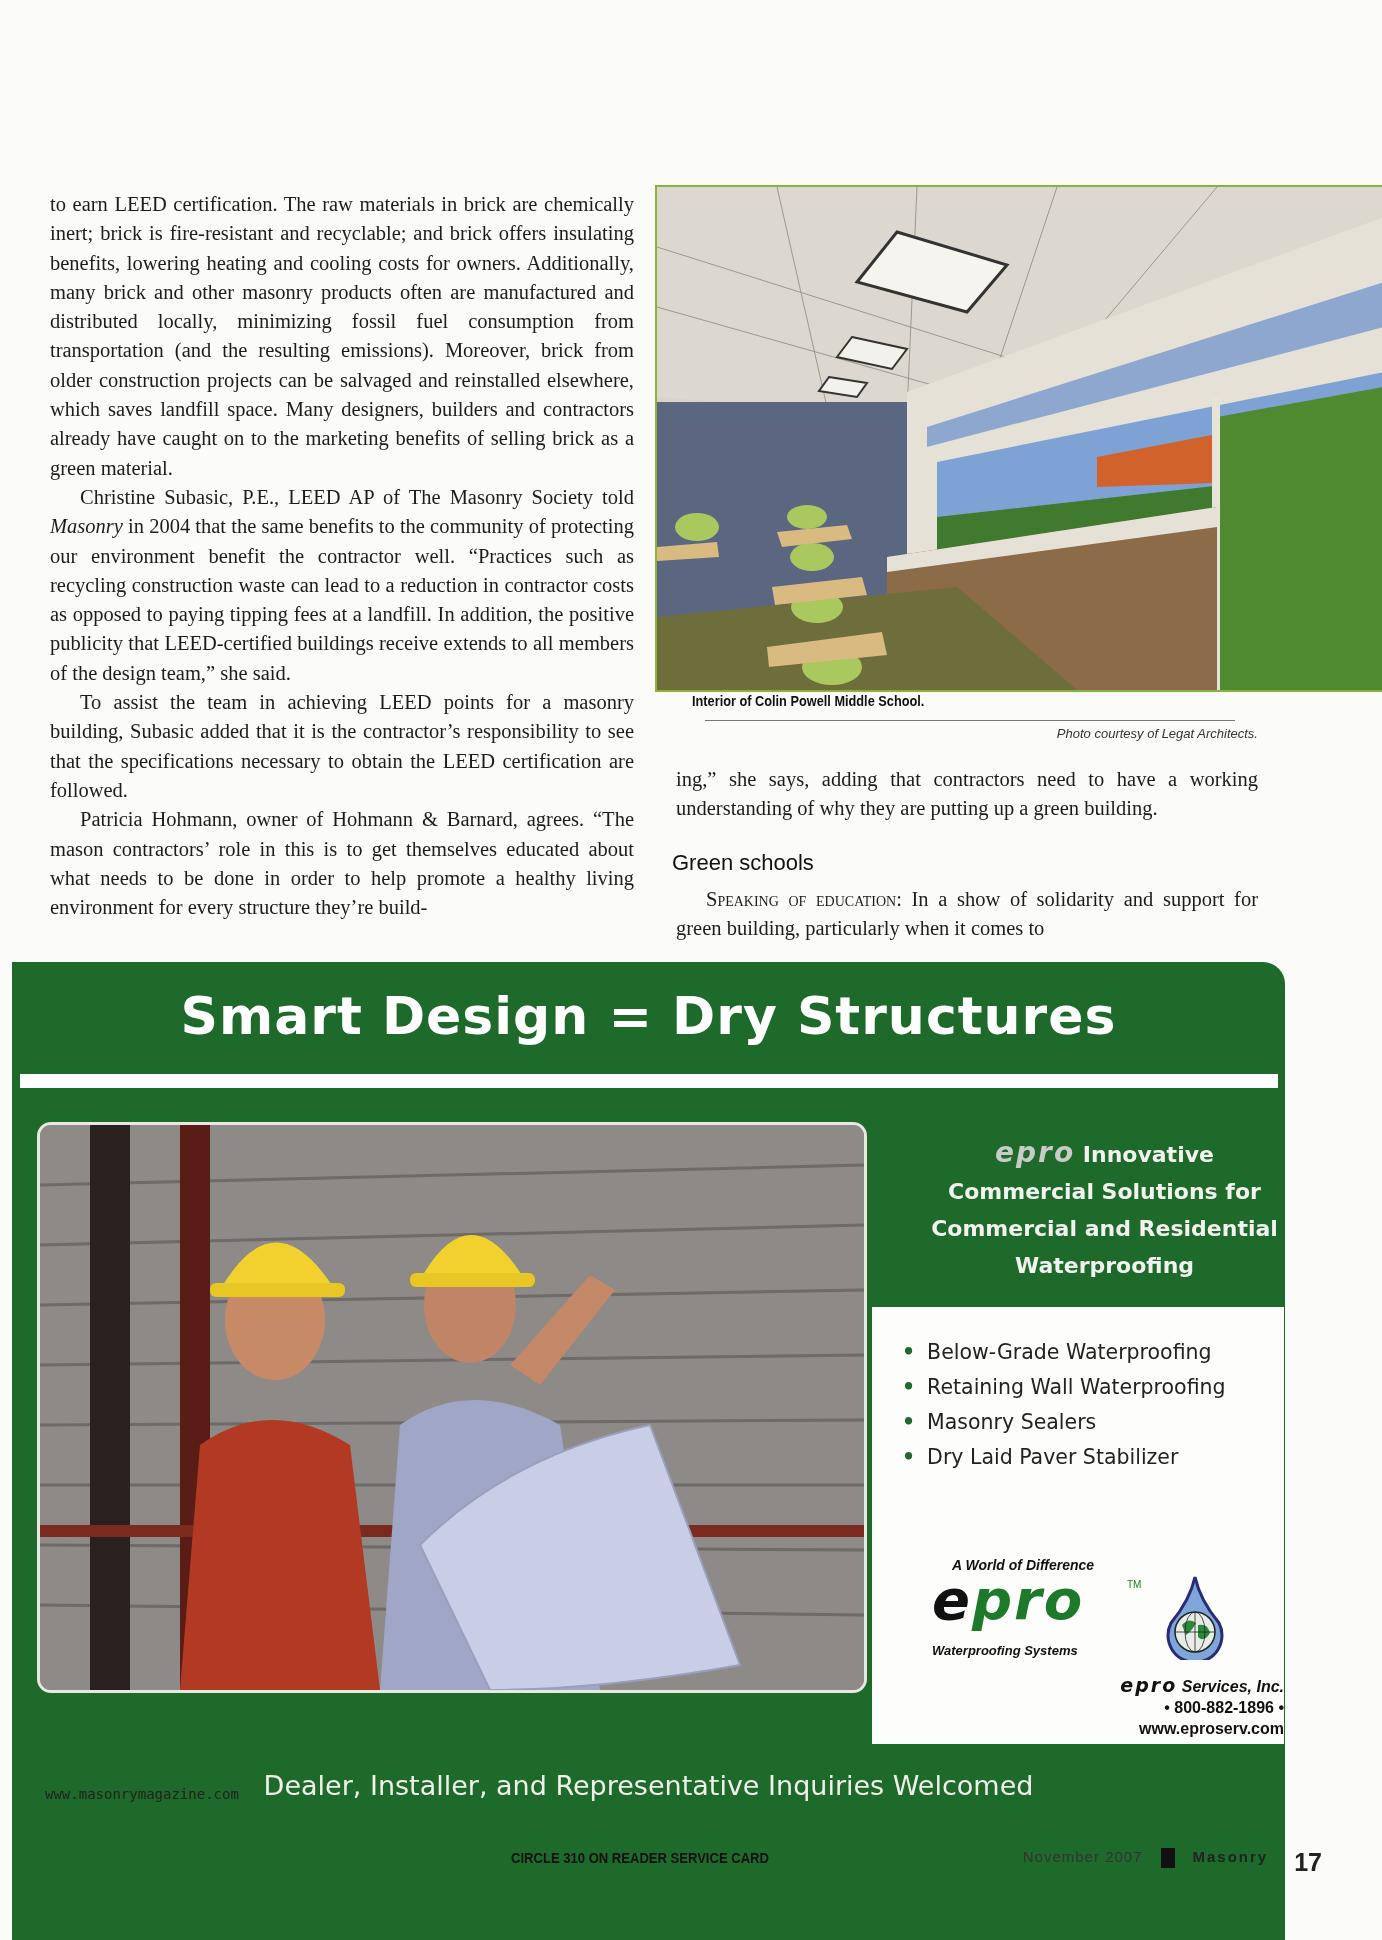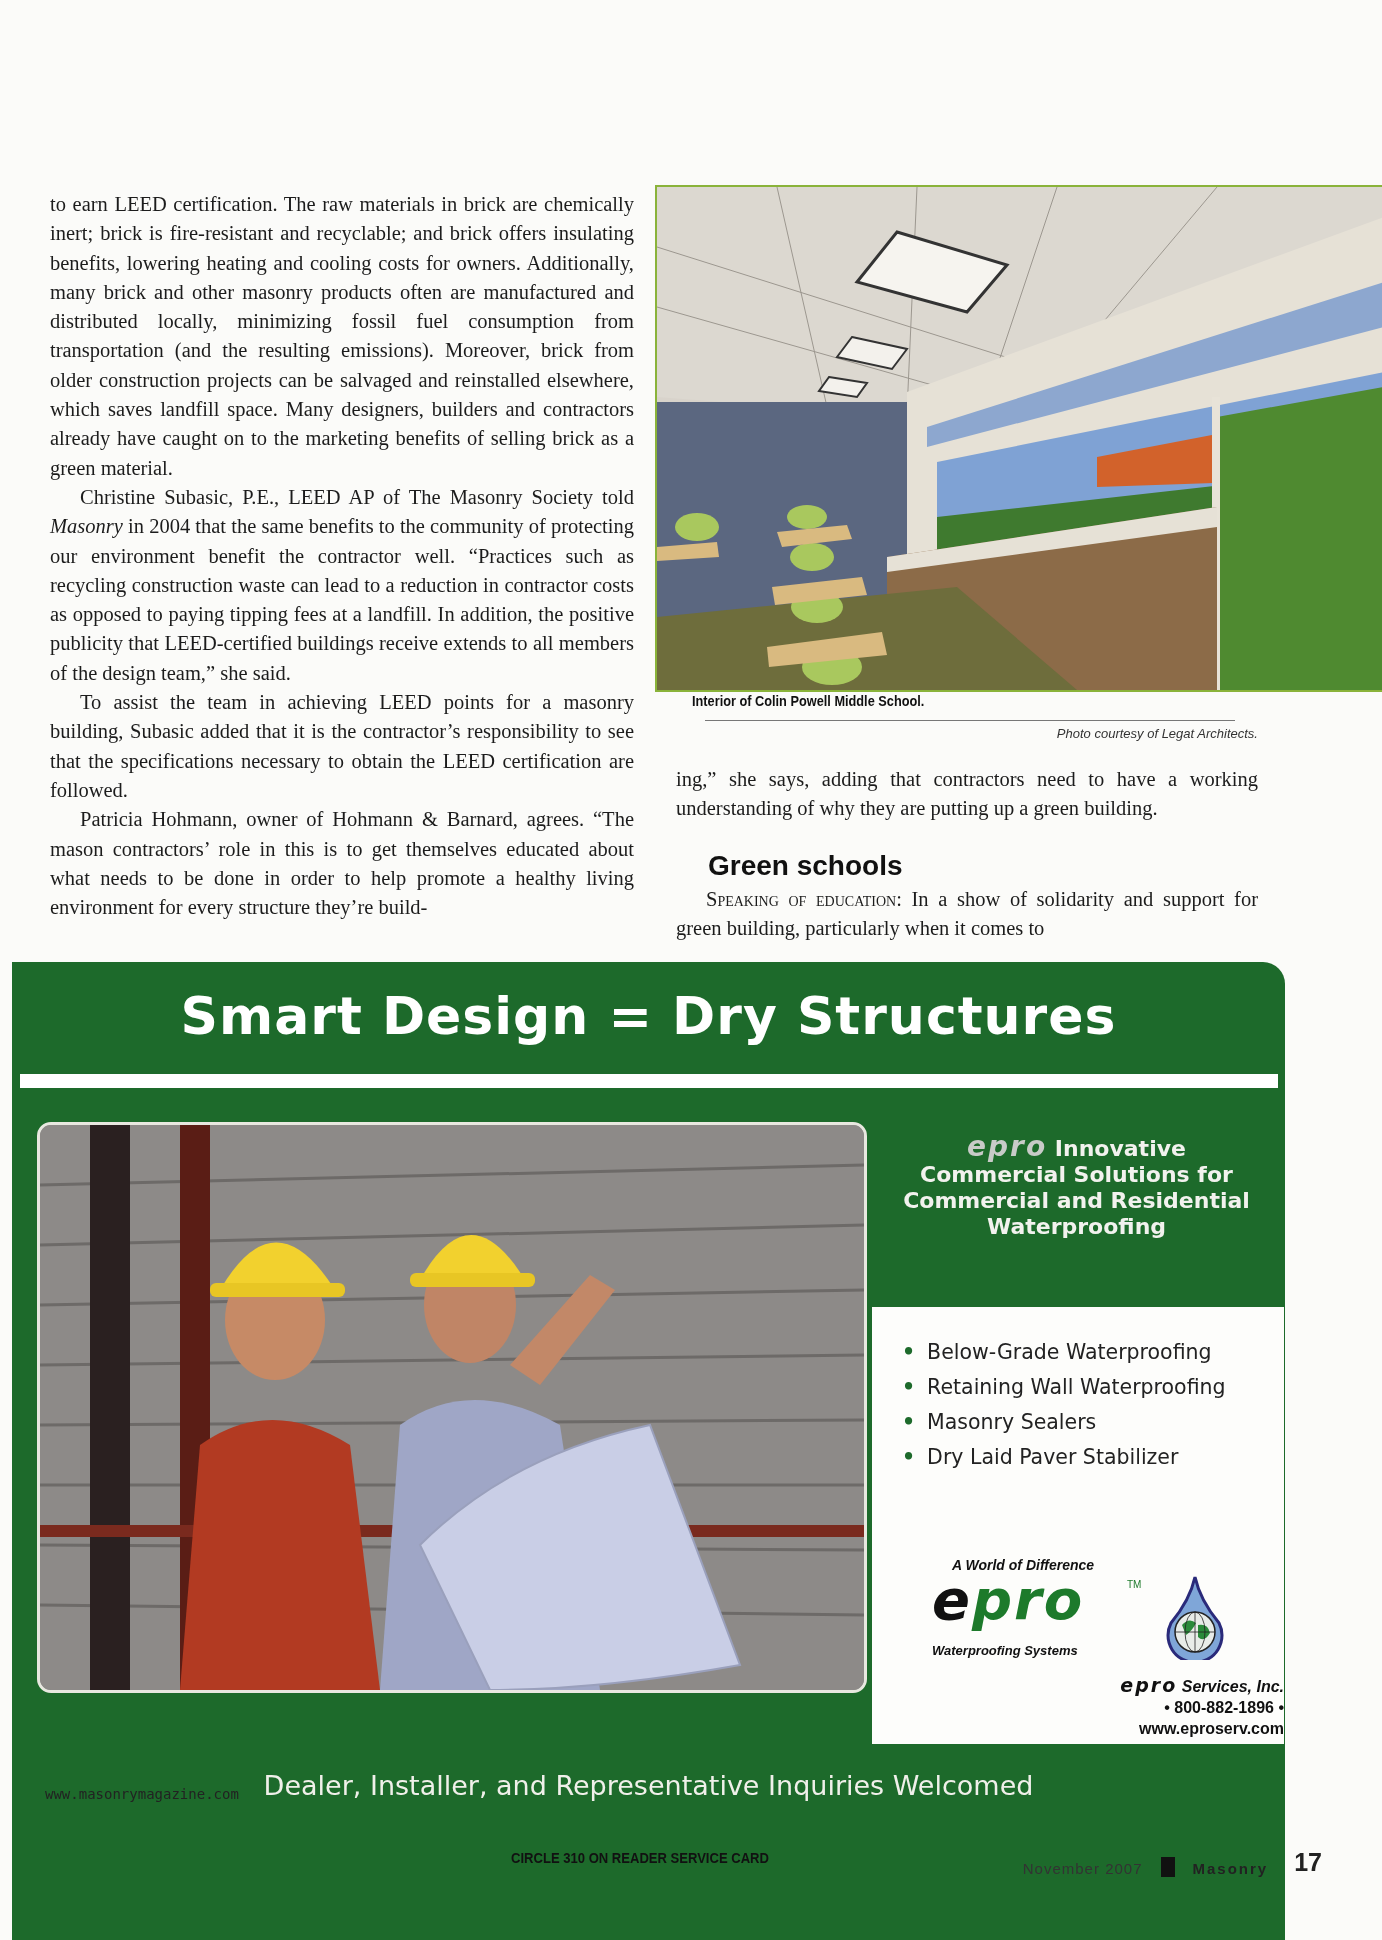--- a/index.html
+++ b/index.html
@@ -10,47 +10,47 @@
   .col p.ind { text-indent:30px; }
   .col-left { left:50px; top:190px; width:584px; }
   .col-right { left:676px; top:765px; width:582px; }
 
   .photo { position:absolute; left:655px; top:185px; width:727px; height:503px; border:2px solid #8ab33a; border-right:none; overflow:hidden; background:#cfcac2; }
   .photo svg { display:block; }
   .caption { position:absolute; left:692px; top:692px; font-family:"Liberation Sans", sans-serif; font-weight:bold; font-size:15px; transform:scaleX(0.85); transform-origin:left; color:#111; }
   .caption-rule { position:absolute; left:705px; top:720px; width:530px; height:1px; background:#777; }
   .credit { position:absolute; left:900px; top:726px; width:358px; text-align:right; font-family:"Liberation Sans", sans-serif; font-style:italic; font-size:13px; color:#333; }
 
-  .subhead { position:absolute; left:708px; top:850px; font-family:"Liberation Sans", sans-serif; font-weight:bold; font-size:28px; color:#111; }
+  .subhead { position:absolute; left:672px; top:850px; font-family:"Liberation Sans", sans-serif; font-weight:normal; font-size:22px; color:#111; }
   .smallcaps { font-variant:small-caps; }
 
   
   .ad { position:absolute; left:12px; top:962px; width:1273px; height:1072px; background:#1d6a2b; border-radius:0 22px 22px 0; }
   .ad-title { position:absolute; left:0; top:24px; width:1273px; text-align:center; font-family:"DejaVu Sans", sans-serif; font-weight:bold; font-size:52px; color:#fff; letter-spacing:1px; }
   .ad-stripe { position:absolute; left:8px; top:112px; width:1258px; height:14px; background:#fff; }
   .ad-photo { position:absolute; left:25px; top:160px; width:824px; height:565px; border:3px solid #e8e8e0; border-radius:14px; overflow:hidden; background:#8f8c8a; }
-  .ad-tagline { position:absolute; left:872px; top:172px; width:385px; text-align:center; font-family:"DejaVu Sans", sans-serif; font-weight:bold; font-size:22px; line-height:26px; color:#f2f2ee; }
+  .ad-tagline { position:absolute; left:900px; top:172px; width:385px; text-align:center; font-family:"DejaVu Sans", sans-serif; font-weight:bold; font-size:22px; line-height:37px; color:#f2f2ee; }
   .epro-word { font-family:"DejaVu Sans", sans-serif; font-style:italic; font-weight:900; letter-spacing:2px; }
   .ad-white { position:absolute; left:860px; top:345px; width:412px; height:437px; background:#fdfdfb; }
   .bullets { list-style:none; margin:0; padding:0; position:absolute; left:30px; top:28px; font-family:"DejaVu Sans", sans-serif; font-size:20.5px; line-height:35px; color:#222; }
   .bullets li::before { content:"•"; color:#1d6a2b; font-weight:bold; margin-right:12px; }
   .logo { position:absolute; left:60px; top:250px; width:300px; height:110px; }
   .logo-tag { position:absolute; left:20px; top:0; font-family:"Liberation Sans", sans-serif; font-weight:bold; font-style:italic; font-size:14px; color:#111; }
   .logo-epro { position:absolute; left:0; top:10px; font-family:"DejaVu Sans", sans-serif; font-weight:900; font-style:italic; font-size:56px; color:#1d7a2b; letter-spacing:2px; }
   .logo-epro .e { color:#111; }
   .logo-sub { position:absolute; left:0; top:86px; font-family:"Liberation Sans", sans-serif; font-weight:bold; font-style:italic; font-size:13px; color:#111; }
   .logo-tm { position:absolute; left:195px; top:22px; font-size:10px; color:#1d7a2b; font-family:"Liberation Sans", sans-serif; }
   .logo-drop { position:absolute; left:232px; top:18px; }
   .services { position:absolute; left:0; top:368px; width:412px; text-align:right; font-family:"Liberation Sans", sans-serif; font-size:16px; line-height:21px; color:#111; font-weight:bold; }
   .services .si { font-style:italic; }
   .ad-footer { position:absolute; left:0; top:808px; width:1273px; text-align:center; font-family:"DejaVu Sans", sans-serif; font-size:27px; color:#f0f0ea; }
 
   .circle { position:absolute; left:0; top:1850px; width:1280px; text-align:center; font-family:"Liberation Sans", sans-serif; font-weight:bold; font-size:14.5px; color:#111; transform:scaleX(0.9); }
   .foot-url { position:absolute; left:45px; top:1786px; font-family:"DejaVu Sans Mono", monospace; font-size:14px; color:#222; }
-  .foot-right { position:absolute; right:60px; top:1848px; display:flex; align-items:flex-end; gap:18px; font-family:"Liberation Sans", sans-serif; color:#222; }
+  .foot-right { position:absolute; right:60px; top:1848px; display:flex; align-items:flex-start; gap:18px; font-family:"Liberation Sans", sans-serif; color:#222; }
   .foot-date { font-size:15px; letter-spacing:1px; color:#333; }
   .foot-sq { width:14px; height:20px; background:#111; }
   .foot-mag { font-weight:bold; font-size:15px; letter-spacing:2px; }
   .foot-page { font-weight:bold; font-size:25px; margin-left:8px; }
 </style>
 </head>
 <body>
 
 <div class="col col-left">
   <p>to earn LEED certification. The raw materials in brick are chemically inert; brick is fire-resistant and recyclable; and brick offers insulating benefits, lowering heating and cooling costs for owners. Additionally, many brick and other masonry products often are manufactured and distributed locally, minimizing fossil fuel consumption from transportation (and the resulting emissions). Moreover, brick from older construction projects can be salvaged and reinstalled elsewhere, which saves landfill space. Many designers, builders and contractors already have caught on to the marketing benefits of selling brick as a green material.</p>

